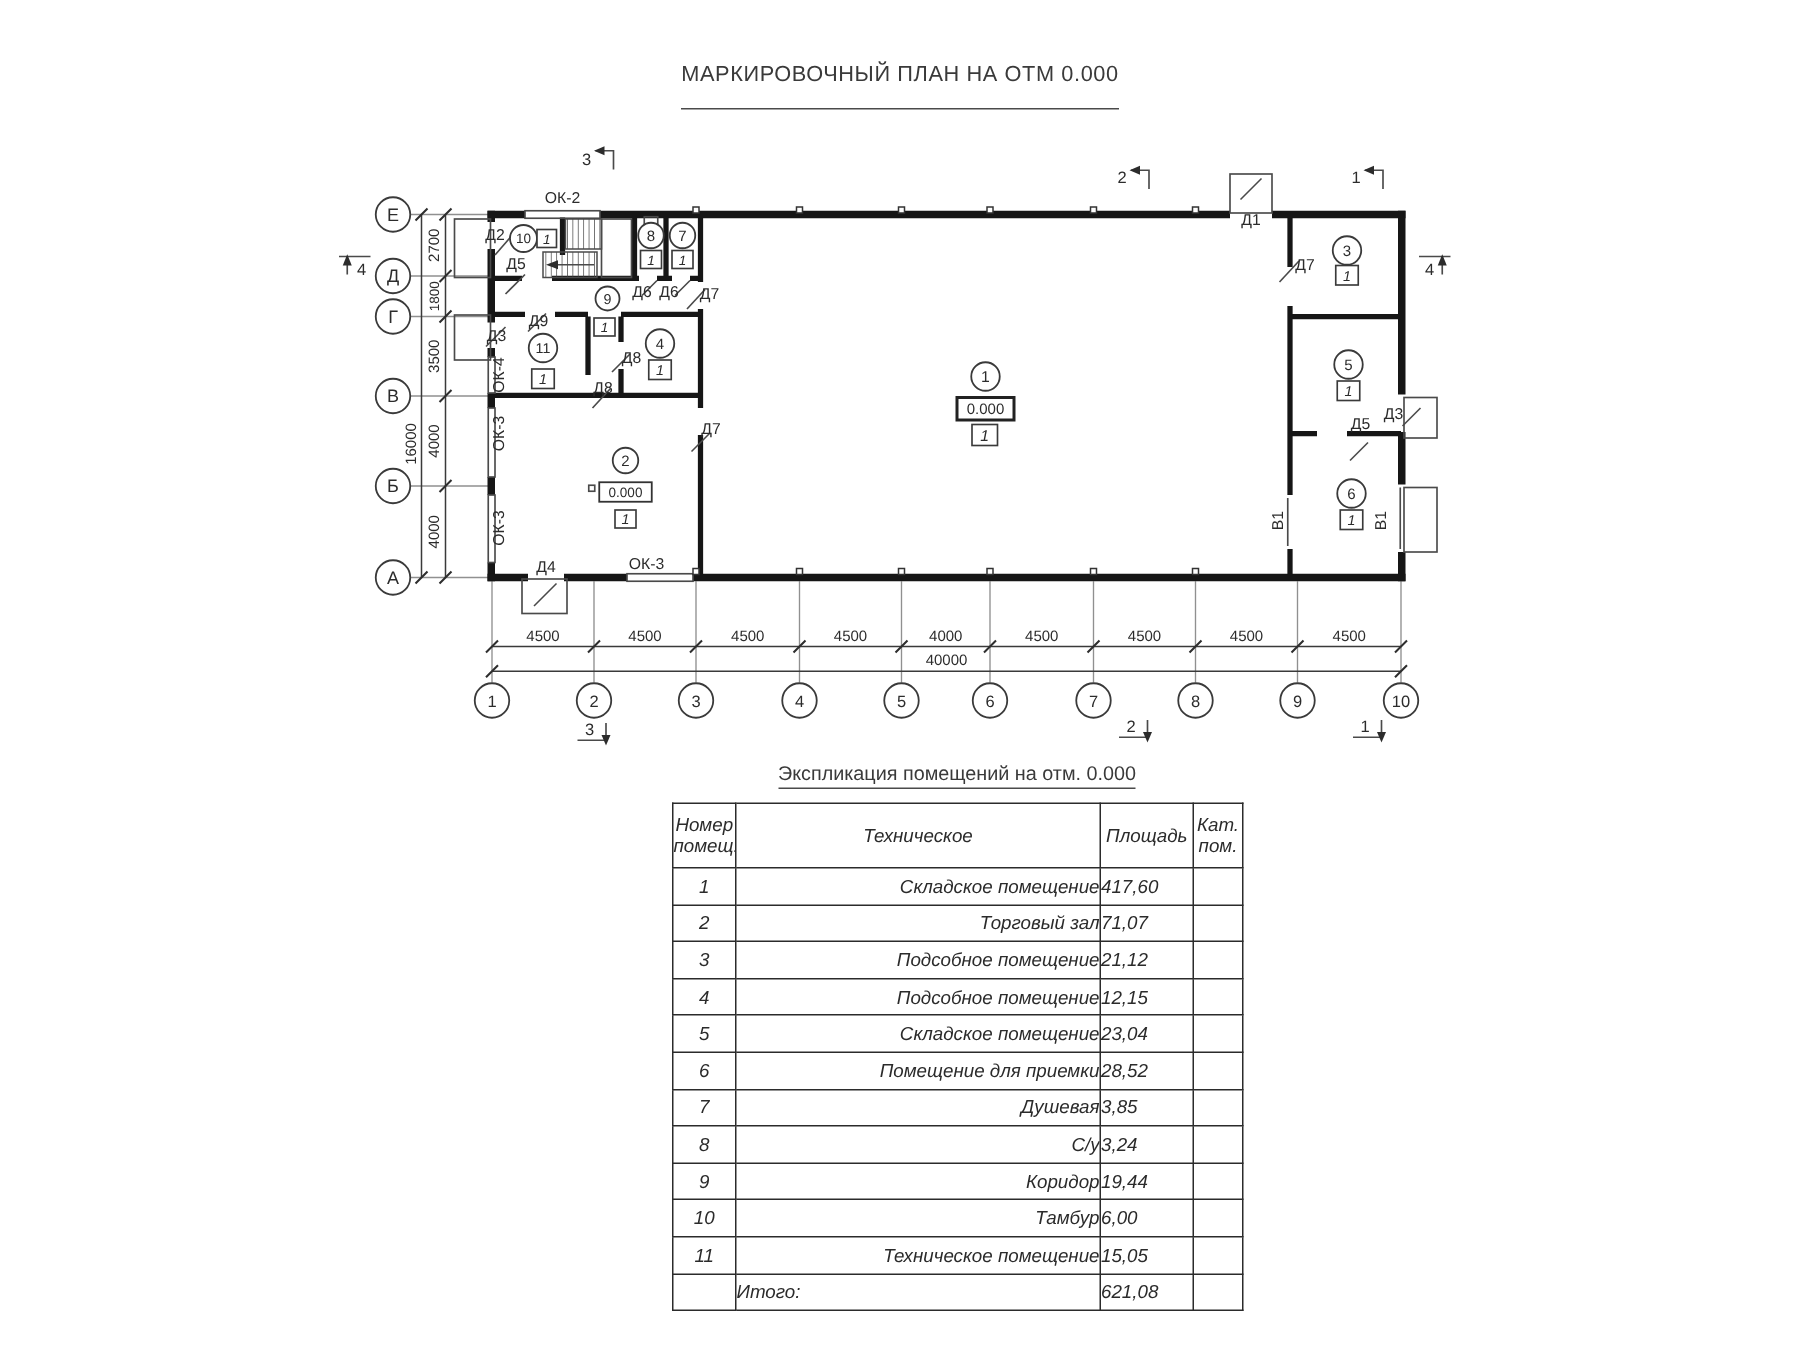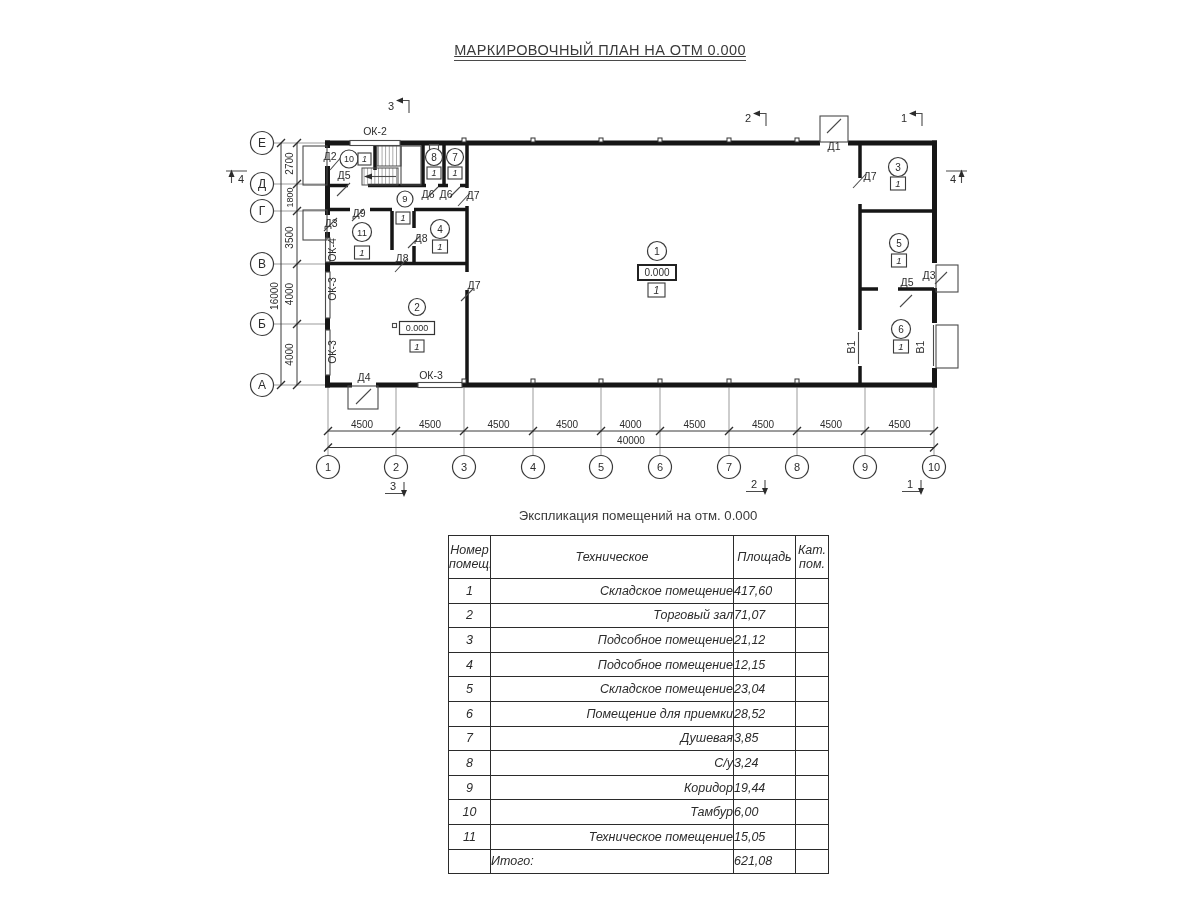--- a/index.html
+++ b/index.html
@@ -1,23 +1,23 @@
 <!DOCTYPE html>
 <html><head>
 <meta charset="utf-8">
 <style>
   html,body{margin:0;padding:0}
   body{width:1200px;height:900px;position:relative;background:#fff;overflow:hidden;
        font-family:"Liberation Sans",sans-serif;color:#2d2d2d;}
   .title{position:absolute;top:42px;left:0;right:0;text-align:center;
          font-size:14.5px;letter-spacing:.4px;color:#3a3a3a;}
-  .title span{border-bottom:1.2px solid #4a4a4a;padding-bottom:2px;text-decoration:underline;}
+  .title span{border-bottom:1.2px solid #4a4a4a;padding-bottom:14px;}
   .tbl-title{position:absolute;top:508px;left:448px;width:380px;text-align:center;
              font-size:13.2px;color:#3a3a3a;}
-  .tbl-title span{border-bottom:1.1px solid #4a4a4a;padding-bottom:12px;}
+  .tbl-title span{border-bottom:1.1px solid #4a4a4a;padding-bottom:2px;}
   svg.plan{position:absolute;left:0;top:0;}
   
   .w5{stroke:#161616;stroke-width:5;fill:none;stroke-linecap:butt}
   .w35{stroke:#161616;stroke-width:3.5;fill:none}
   .thin{stroke:#4a4a4a;stroke-width:1.1;fill:none}
   .flight{stroke:#4a4a4a;stroke-width:1;fill:url(#tread)}
   .xline{stroke:#909090;stroke-width:.9;fill:none}
   .dim{stroke:#3a3a3a;stroke-width:1;fill:none}
   .tick{stroke:#2e2e2e;stroke-width:1.4;fill:none}
   .bub{fill:#fff;stroke:#3a3a3a;stroke-width:1.2}

